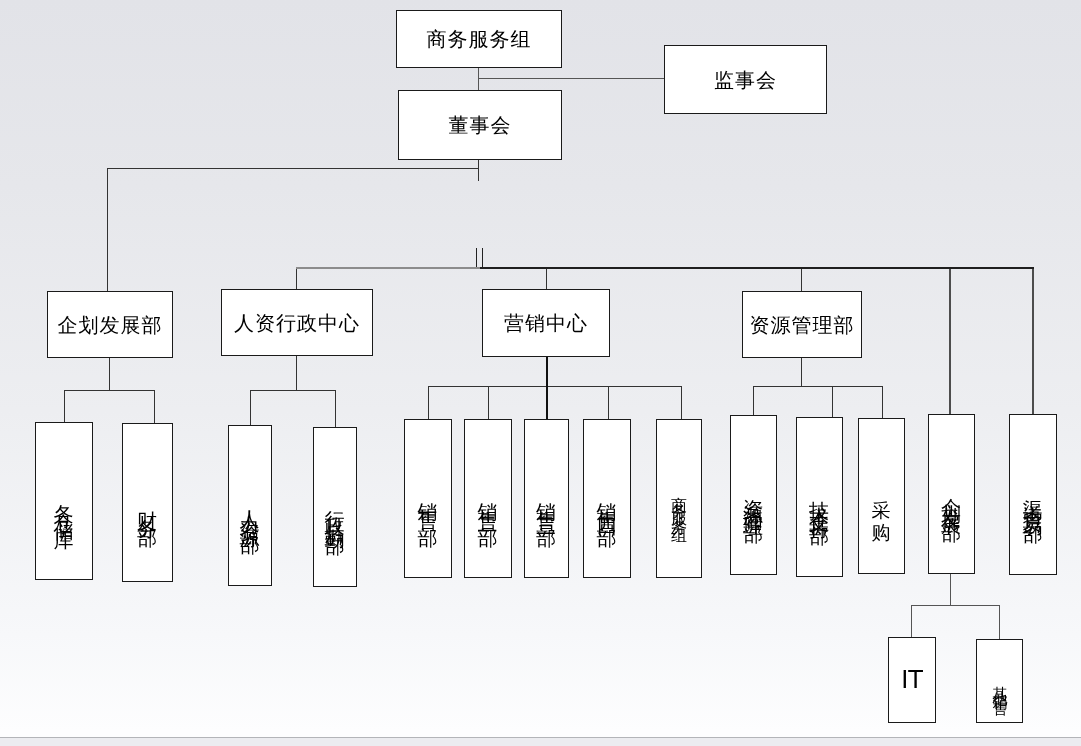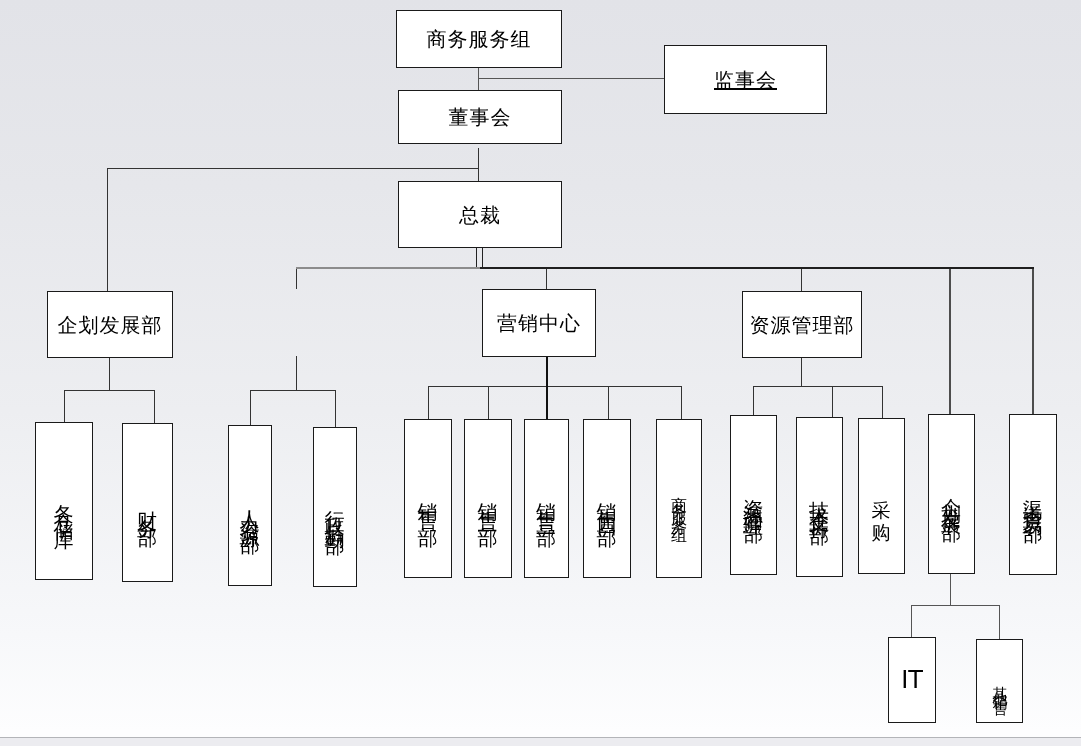--- a/index.html
+++ b/index.html
@@ -66,26 +66,26 @@
   <div class="ln" style="left:753px;top:386px;width:129px;height:1px;background:#333"></div>
   <div class="ln" style="left:753px;top:386px;width:1px;height:29px;background:#333"></div>
   <div class="ln" style="left:832px;top:386px;width:1px;height:31px;background:#333"></div>
   <div class="ln" style="left:882px;top:386px;width:1px;height:32px;background:#333"></div>
   <div class="ln" style="left:950px;top:574px;width:1px;height:31px;background:#555"></div>
   <div class="ln" style="left:911px;top:605px;width:89px;height:1px;background:#555"></div>
   <div class="ln" style="left:911px;top:605px;width:1px;height:32px;background:#555"></div>
   <div class="ln" style="left:999px;top:605px;width:1px;height:34px;background:#555"></div>
 
   <div class="node hnode" style="left:396px;top:10px;width:166px;height:58px;">商务服务组</div>
-  <div class="node hnode" style="left:664px;top:45px;width:163px;height:69px;text-decoration:underline;">监事会</div>
-  <div class="node hnode" style="left:398px;top:90px;width:164px;height:54px;">董事会</div>
-  <div class="node hnode" style="left:398px;top:181px;width:164px;height:67px;">总裁</div>
+  <div class="node hnode" style="left:664px;top:45px;width:163px;height:69px;">监事会</div>
+  <div class="node hnode" style="left:398px;top:90px;width:164px;height:70px;">董事会</div>
 
   <div class="node hnode" style="left:47px;top:291px;width:126px;height:67px;">企划发展部</div>
-  <div class="node hnode" style="left:482px;top:289px;width:114px;height:68px;">营销中心</div>
+  <div class="node hnode" style="left:221px;top:289px;width:152px;height:67px;">人资行政中心</div>
+  <div class="node hnode" style="left:482px;top:289px;width:128px;height:68px;">营销中心</div>
   <div class="node hnode" style="left:742px;top:291px;width:120px;height:67px;">资源管理部</div>
 
   <div class="node vnode v4" style="left:35px;top:422px;width:58px;height:158px;">各仓储库</div>
   <div class="node vnode v4" style="left:122px;top:423px;width:51px;height:159px;">财务部</div>
   <div class="node vnode v5" style="left:228px;top:425px;width:44px;height:161px;">人力资源部</div>
   <div class="node vnode v5" style="left:313px;top:427px;width:44px;height:160px;">行政后勤部</div>
 
   <div class="node vnode v4" style="left:404px;top:419px;width:48px;height:159px;">销售一部</div>
   <div class="node vnode v4" style="left:464px;top:419px;width:48px;height:159px;">销售二部</div>
   <div class="node vnode v4" style="left:524px;top:419px;width:45px;height:159px;">销售三部</div>

